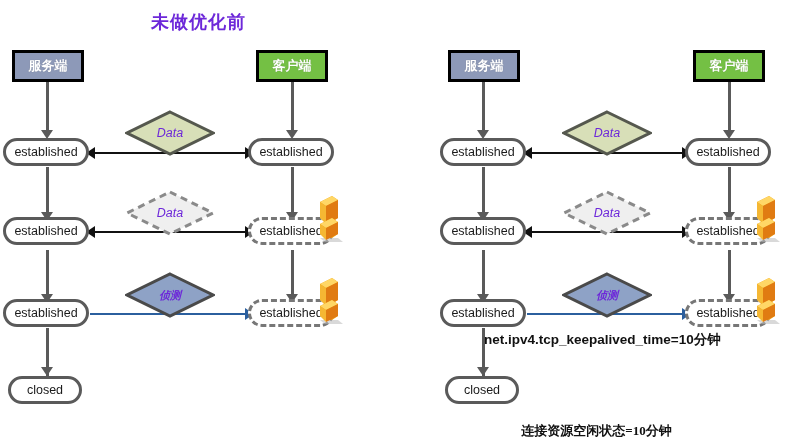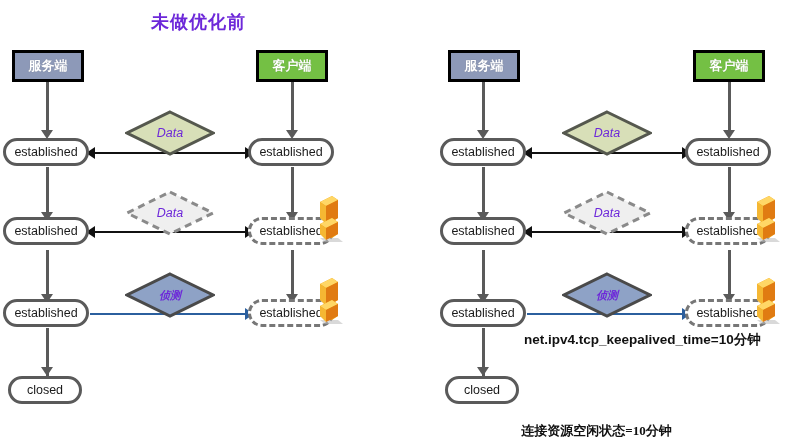--- a/index.html
+++ b/index.html
@@ -287,16 +287,16 @@
       <polygon points="8,8 20,2 26,6 14,12" fill="#ffd766"></polygon>
       <polygon points="14,12 26,6 26,24 14,30" fill="#e07b12"></polygon>
       <polygon points="8,8 14,12 14,30 8,24" fill="#f5b733"></polygon>
       <polygon points="8,30 20,24 26,28 26,40 20,44 8,40" fill="#f2a315"></polygon>
       <polygon points="8,30 20,24 26,28 14,34" fill="#ffd766"></polygon>
       <polygon points="14,34 26,28 26,40 14,46" fill="#e07b12"></polygon>
       <polygon points="8,30 14,34 14,46 8,40" fill="#f5b733"></polygon>
     </svg>
   </div>
 
-  <div class="keepalive" style="left:86px;top:331px;margin-left:40px;">net.ipv4.tcp_keepalived_time=10分钟</div>
+  <div class="keepalive" style="left:86px;top:331px;">net.ipv4.tcp_keepalived_time=10分钟</div>
 
   <div class="caption" style="top:422px;font-family:Liberation Serif, serif;">连接资源空闲状态=10分钟</div>
 </div>
 
 </body></html>

